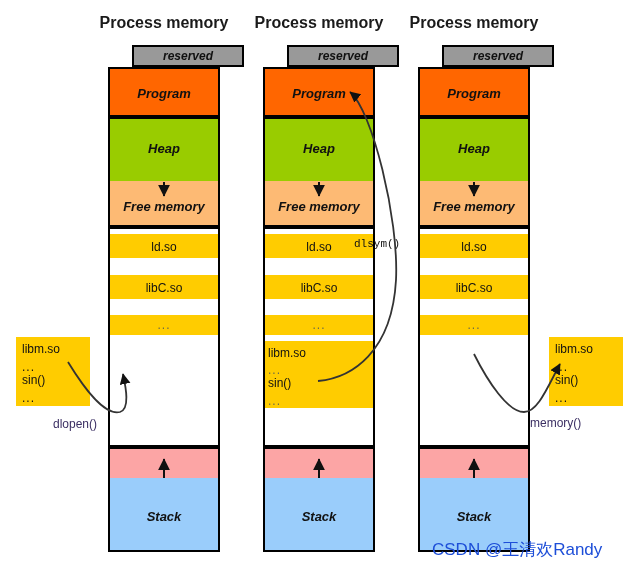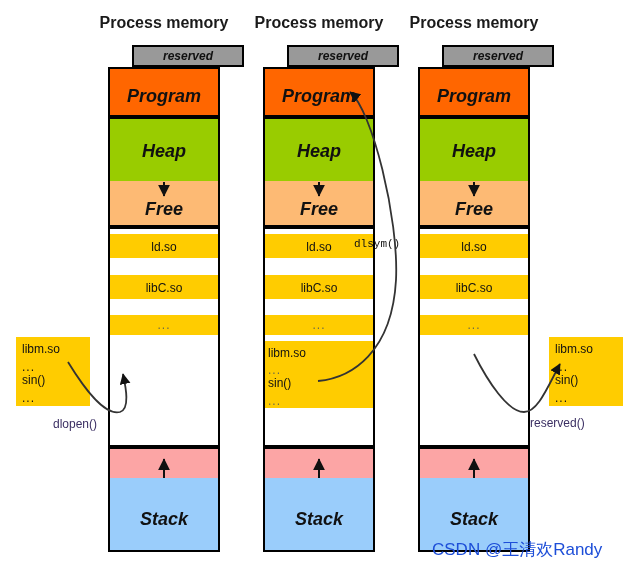--- a/index.html
+++ b/index.html
@@ -42,21 +42,21 @@
     overflow: hidden;
   }
 
   .seg-label {
     position: absolute;
     left: 0;
     width: 100%;
     text-align: center;
     font-style: italic;
     font-weight: bold;
-    font-size: 18px;
+    font-size: 13px;
     color: #111111;
   }
 
   .seg-reserved {
     background: #999999;
     margin-left: 24px;
   }
   .seg-reserved .seg-label {
     top: 50%;
     transform: translateY(-50%);
@@ -285,21 +285,21 @@
 
 <div class="callout" style="left:549px; top:337px; width:74px; height:69px;">
   <div class="line" style="top:6px;">libm.so</div>
   <div class="line dots" style="top:24px;">...</div>
   <div class="line" style="top:37px;">sin()</div>
   <div class="line dots" style="top:55px;">...</div>
 </div>
 
 <div class="fn-label" style="left:53px; top:417px;text-align:right;">dlopen()</div>
 <div class="fn-label-mono" style="left:354px; top:238px;">dlsym()</div>
-<div class="fn-label" style="left:530px; top:416px;">reserved()</div>
+<div class="fn-label" style="left:530px; top:416px;">memory()</div>
 
 <svg class="overlay" viewBox="0 0 638 570" xmlns="http://www.w3.org/2000/svg">
   <defs>
     <marker id="arrowhead" markerWidth="7" markerHeight="7" refX="5.6" refY="3" orient="auto">
       <path d="M0,0 L6,3 L0,6 Z" fill="#111111"></path>
     </marker>
     <marker id="arrowhead-sm" markerWidth="7" markerHeight="7" refX="5.6" refY="3" orient="auto">
       <path d="M0,0 L6,3 L0,6 Z" fill="#111111"></path>
     </marker>
   </defs>

